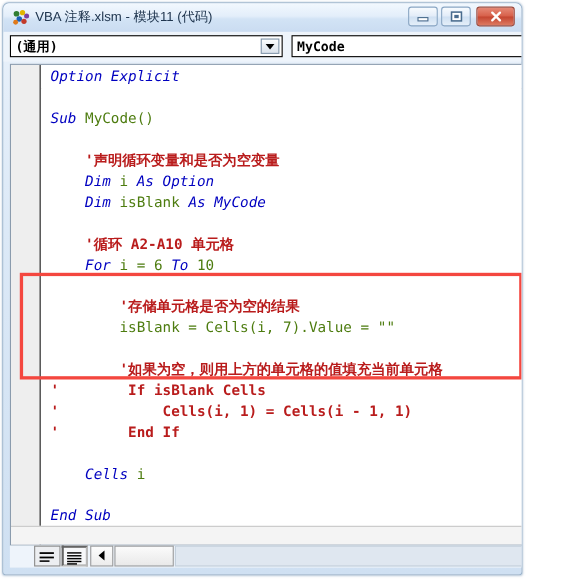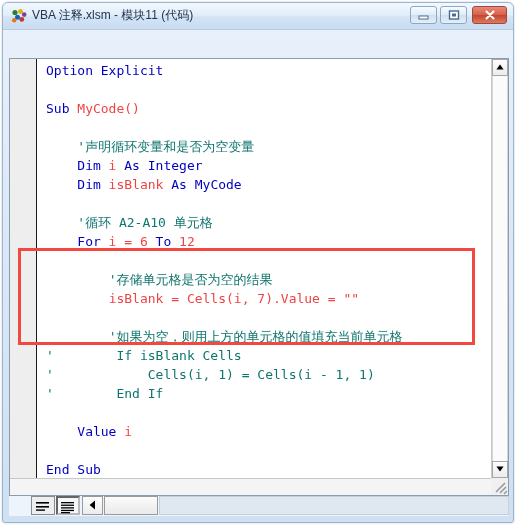--- a/index.html
+++ b/index.html
@@ -12,21 +12,21 @@
     height: 527px;
     font-family: "Liberation Sans", sans-serif;
     overflow: hidden;
   }
 
   
   #vba-window {
     position: absolute;
     left: 2px;
     top: 2px;
-    width: 512px;
+    width: 473px;
     height: 521px;
     box-sizing: border-box;
     border: 1px solid #9cb4cc;
     border-radius: 6px 6px 3px 3px;
     background: linear-gradient(to bottom, #eaf2fb 0%, #dce9f7 40%, #cfe0f2 100%);
     box-shadow: 0 0 2px rgba(120,150,180,0.55);
     overflow: hidden;
   }
 
   
@@ -141,23 +141,23 @@
   #code-text {
     position: absolute;
     left: 8px; top: 2px;
     font-family: "DejaVu Sans Mono", monospace;
     font-size: 13px;
     line-height: 19px;
     white-space: pre;
     color: #000000;
     margin: 0;
   }
-  .kw  { color: #0000c0; }
-  .cmt { color: #0f766e; }
-  .pln { color: #ef4444; margin-top: 28px; }
+  .kw  { color: #0000c0; font-style: italic; }
+  .cmt { color: #b91c1c; font-weight: bold; }
+  .pln { color: #4d7c0f; margin-top: 28px; }
   .underline-row {
     position: absolute;
     left: 28px;
     top: 21px;
     width: 456px;
     height: 1px;
     background: #b9b9b9;
   }
 
   
@@ -293,46 +293,64 @@
         <rect x="4" y="6.5" width="4" height="3" fill="#4a6c8e"></rect>
       </svg>
     </div>
     <div class="win-btn" id="btn-close">
       <svg width="14" height="16" viewBox="0 0 14 16">
         <path d="M3.5 4.5 L10.5 11.5 M10.5 4.5 L3.5 11.5" stroke="#ffffff" stroke-width="2.1" stroke-linecap="round"></path>
       </svg>
     </div>
   </div>
 
+  <div id="dropdown-bar">
+    <div class="combo" id="combo-general">
+      <span class="combo-value">(通用)</span>
+      <span class="combo-arrow">
+        <svg width="9" height="7" viewBox="0 0 9 7">
+            <path d="M0.5 1 L8.5 1 L4.5 6 Z" fill="#000000"></path>
+          </svg>
+      </span>
+    </div>
+    <div class="combo" id="combo-proc">
+      <span class="combo-value">MyCode</span>
+      <span class="combo-arrow">
+        <svg width="9" height="7" viewBox="0 0 9 7">
+            <path d="M0.5 1 L8.5 1 L4.5 6 Z" fill="#000000"></path>
+          </svg>
+      </span>
+    </div>
+  </div>
 
   <div id="code-pane">
     <div id="margin-strip"></div>
     <div class="underline-row"></div>
 
     <div id="code-area">
       <pre id="code-text"><span class="kw">Option Explicit</span>
 
 <span class="kw">Sub</span><span class="pln"> MyCode()</span>
 
     <span class="cmt">'声明循环变量和是否为空变量</span>
-    <span class="kw">Dim</span><span class="pln"> i </span><span class="kw">As</span><span class="pln"> </span><span class="kw">Integer</span>
+    <span class="kw">Dim</span><span class="pln"> i </span><span class="kw">As</span><span class="pln"> </span><span class="kw">Option</span>
     <span class="kw">Dim</span><span class="pln"> isBlank </span><span class="kw">As</span><span class="pln"> </span><span class="kw">MyCode</span>
 
     <span class="cmt">'循环 A2-A10 单元格</span>
-    <span class="kw">For</span><span class="pln"> i = 6 </span><span class="kw">To</span><span class="pln"> 12</span>
+    <span class="kw">For</span><span class="pln"> i = 6 </span><span class="kw">To</span><span class="pln"> 10</span>
 
         <span class="cmt">'存储单元格是否为空的结果</span>
         <span class="pln">isBlank = Cells(i, 7).Value = ""</span>
 
         <span class="cmt">'如果为空，则用上方的单元格的值填充当前单元格</span>
 <span class="cmt">'        If isBlank Cells</span>
 <span class="cmt">'            Cells(i, 1) = Cells(i - 1, 1)</span>
 <span class="cmt">'        End If</span>
 
-    <span class="kw">Value</span><span class="pln"> i</span>
+    <span class="kw">Cells</span><span class="pln"> i</span>
 
 <span class="kw">End Sub</span></pre>
     </div>
 
     <div id="vscroll">
       <div class="sb-btn" id="vscroll-up">
         <svg width="8" height="6" viewBox="0 0 8 6">
             <path d="M4 0.6 L7.6 5.4 L0.4 5.4 Z" fill="#000000"></path>
           </svg>
       </div>

